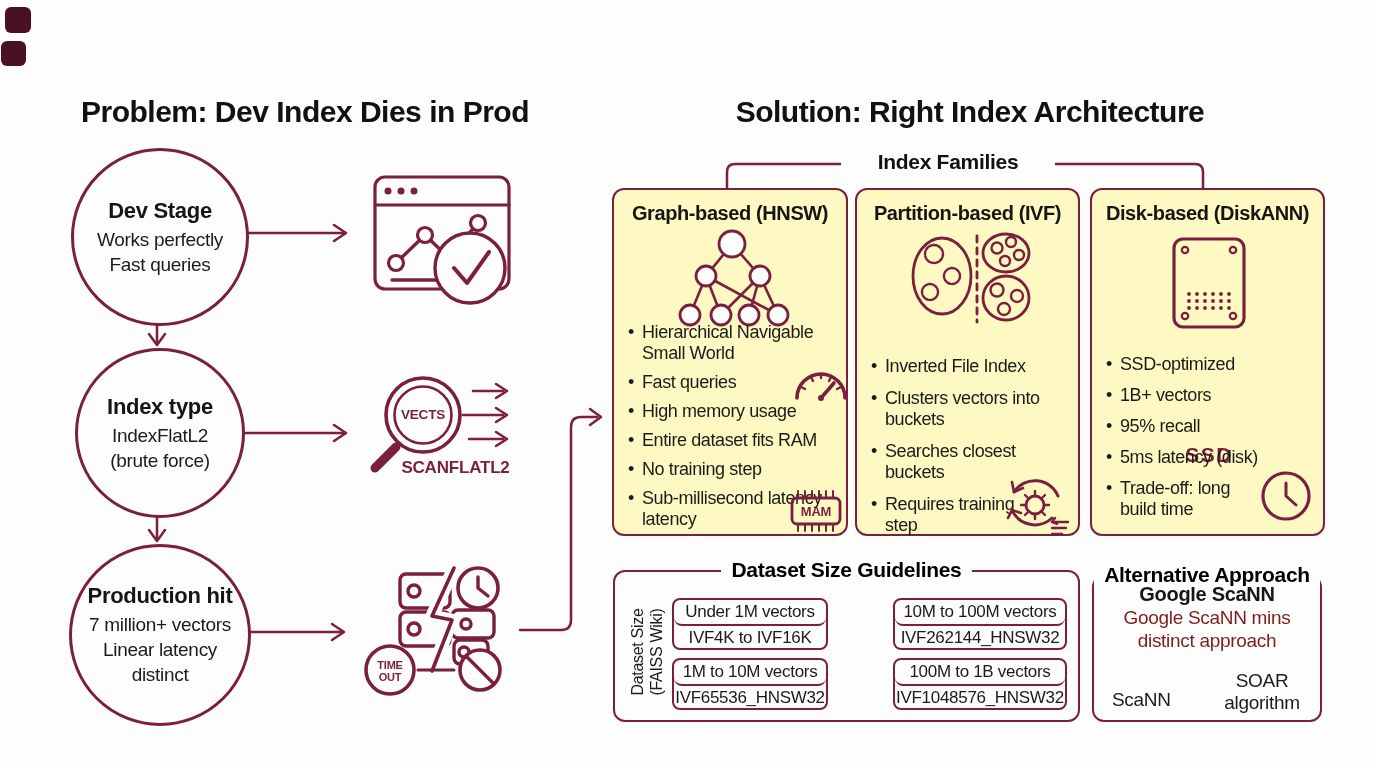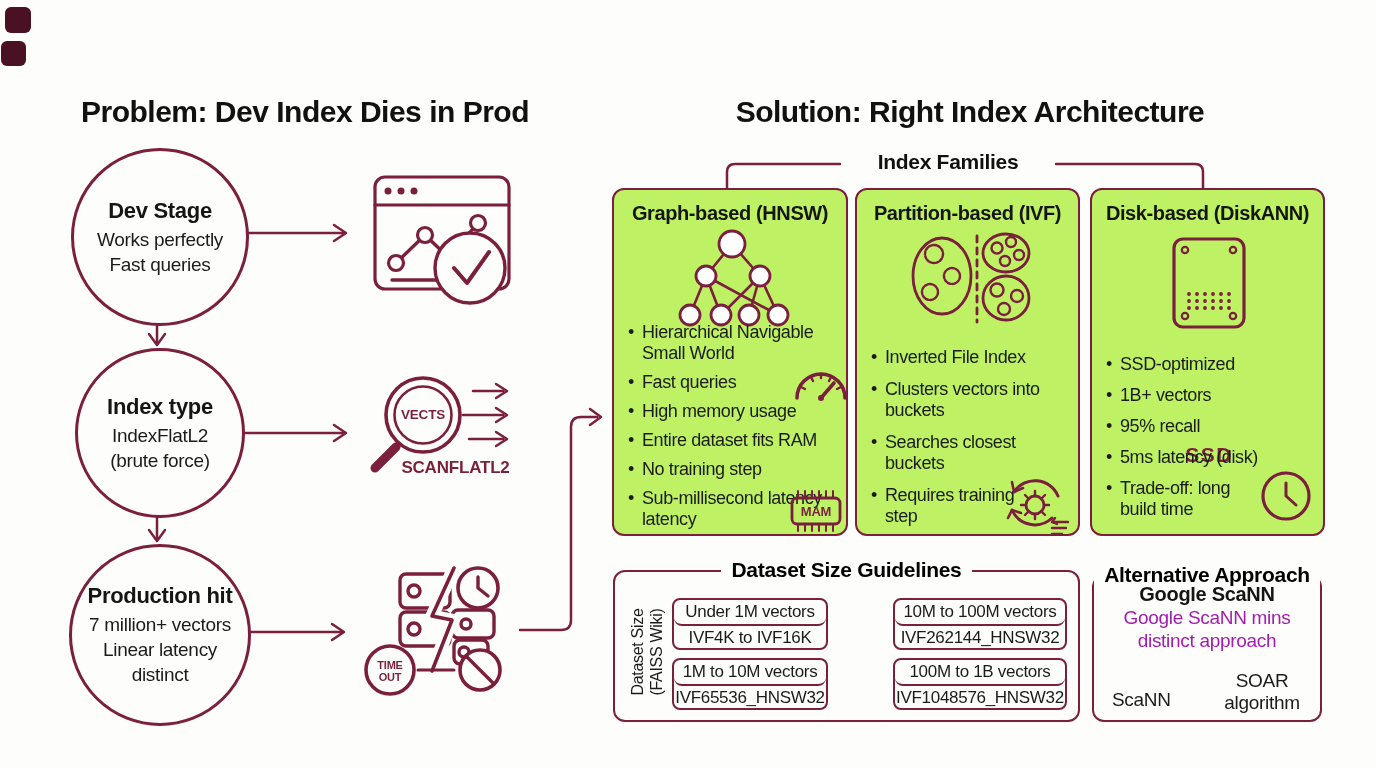--- a/index.html
+++ b/index.html
@@ -29,21 +29,21 @@
   .stage-line{font-size:19px;line-height:25px;color:#1b1b1b;letter-spacing:-0.3px;}
 
   .icon-label{position:absolute;color:#7a1f3d;font-weight:700;text-align:center;letter-spacing:-0.2px;}
 
   .families-label{
     position:absolute;left:848px;top:150px;width:200px;text-align:center;
     font-size:21px;font-weight:700;color:#111;letter-spacing:-0.3px;
   }
   .card{
     position:absolute;top:188px;height:348px;border:2.5px solid #7a1f3d;border-radius:12px;
-    background:#bef264;box-sizing:border-box;
+    background:#fef9c3;box-sizing:border-box;
   }
   .card-title{
     margin:12px 6px 0 6px;text-align:center;font-size:20px;font-weight:700;
     color:#151515;letter-spacing:-0.4px;white-space:nowrap;
   }
   .card ul{
     position:absolute;left:12px;right:4px;margin:0;padding:0;list-style:none;
   }
   .card li{
     position:relative;padding-left:16px;margin-bottom:8px;
@@ -71,21 +71,21 @@
     letter-spacing:-0.3px;color:#1b1b1b;
   }
   .mini-box{
     position:absolute;border:2px solid #7a1f3d;border-radius:8px;background:#fdfdfc;
     box-sizing:border-box;text-align:center;overflow:hidden;
   }
   .mini-top{font-size:17px;line-height:24px;border-bottom:2px solid #7a1f3d;letter-spacing:-0.3px;border-radius:8px;}
   .mini-bottom{font-size:17px;line-height:24px;letter-spacing:-0.3px;}
 
   .alt-heading{margin:0;text-align:center;font-size:20px;font-weight:700;color:#151515;letter-spacing:-0.3px;}
-  .alt-line{text-align:center;font-size:19px;line-height:23px;color:#a21caf;letter-spacing:-0.3px;}
+  .alt-line{text-align:center;font-size:19px;line-height:23px;color:#7f1d1d;letter-spacing:-0.3px;}
   .alt-tag{position:absolute;font-size:19px;color:#1b1b1b;letter-spacing:-0.3px;}
 </style>
 </head>
 <body>
 
 <div class="canvas">
 
   <div class="deco-square" style="left:5px;top:7px;width:26px;height:26px;"></div>
   <div class="deco-square" style="left:1px;top:41px;width:25px;height:25px;"></div>
 
@@ -284,21 +284,21 @@
         <circle cx="137" cy="25" r="5"></circle>
           <circle cx="123" cy="31" r="5"></circle>
       </g>
       <ellipse class="stk" stroke-width="2.8" cx="124" cy="68" rx="23" ry="22"></ellipse>
       <g class="stk" stroke-width="2.4">
         <circle cx="115" cy="60" r="6.5"></circle>
           <circle cx="135" cy="66" r="6"></circle>
           <circle cx="122" cy="79" r="6"></circle>
       </g>
     </svg>
-    <ul style="top:157px;">
+    <ul style="top:166px;">
       <li>Inverted File Index</li>
       <li>Clusters vectors into buckets</li>
       <li>Searches closest buckets</li>
       <li class="narrow150">Requires training step</li>
     </ul>
     <svg class="abs" style="left:143px;top:278px;" width="70" height="70" viewBox="0 0 70 70">
       <path class="stk" stroke-width="3" d="M14,24 A25,25 0 0 1 58,28"></path>
       <path class="stk" stroke-width="2.6" d="M14,24 L12,14 M14,24 L23,20"></path>
       <path class="stk" stroke-width="3" d="M52,50 A25,25 0 0 1 12,42"></path>
       <path class="stk" stroke-width="2.6" d="M12,42 L8,50 M12,42 L21,45"></path>

